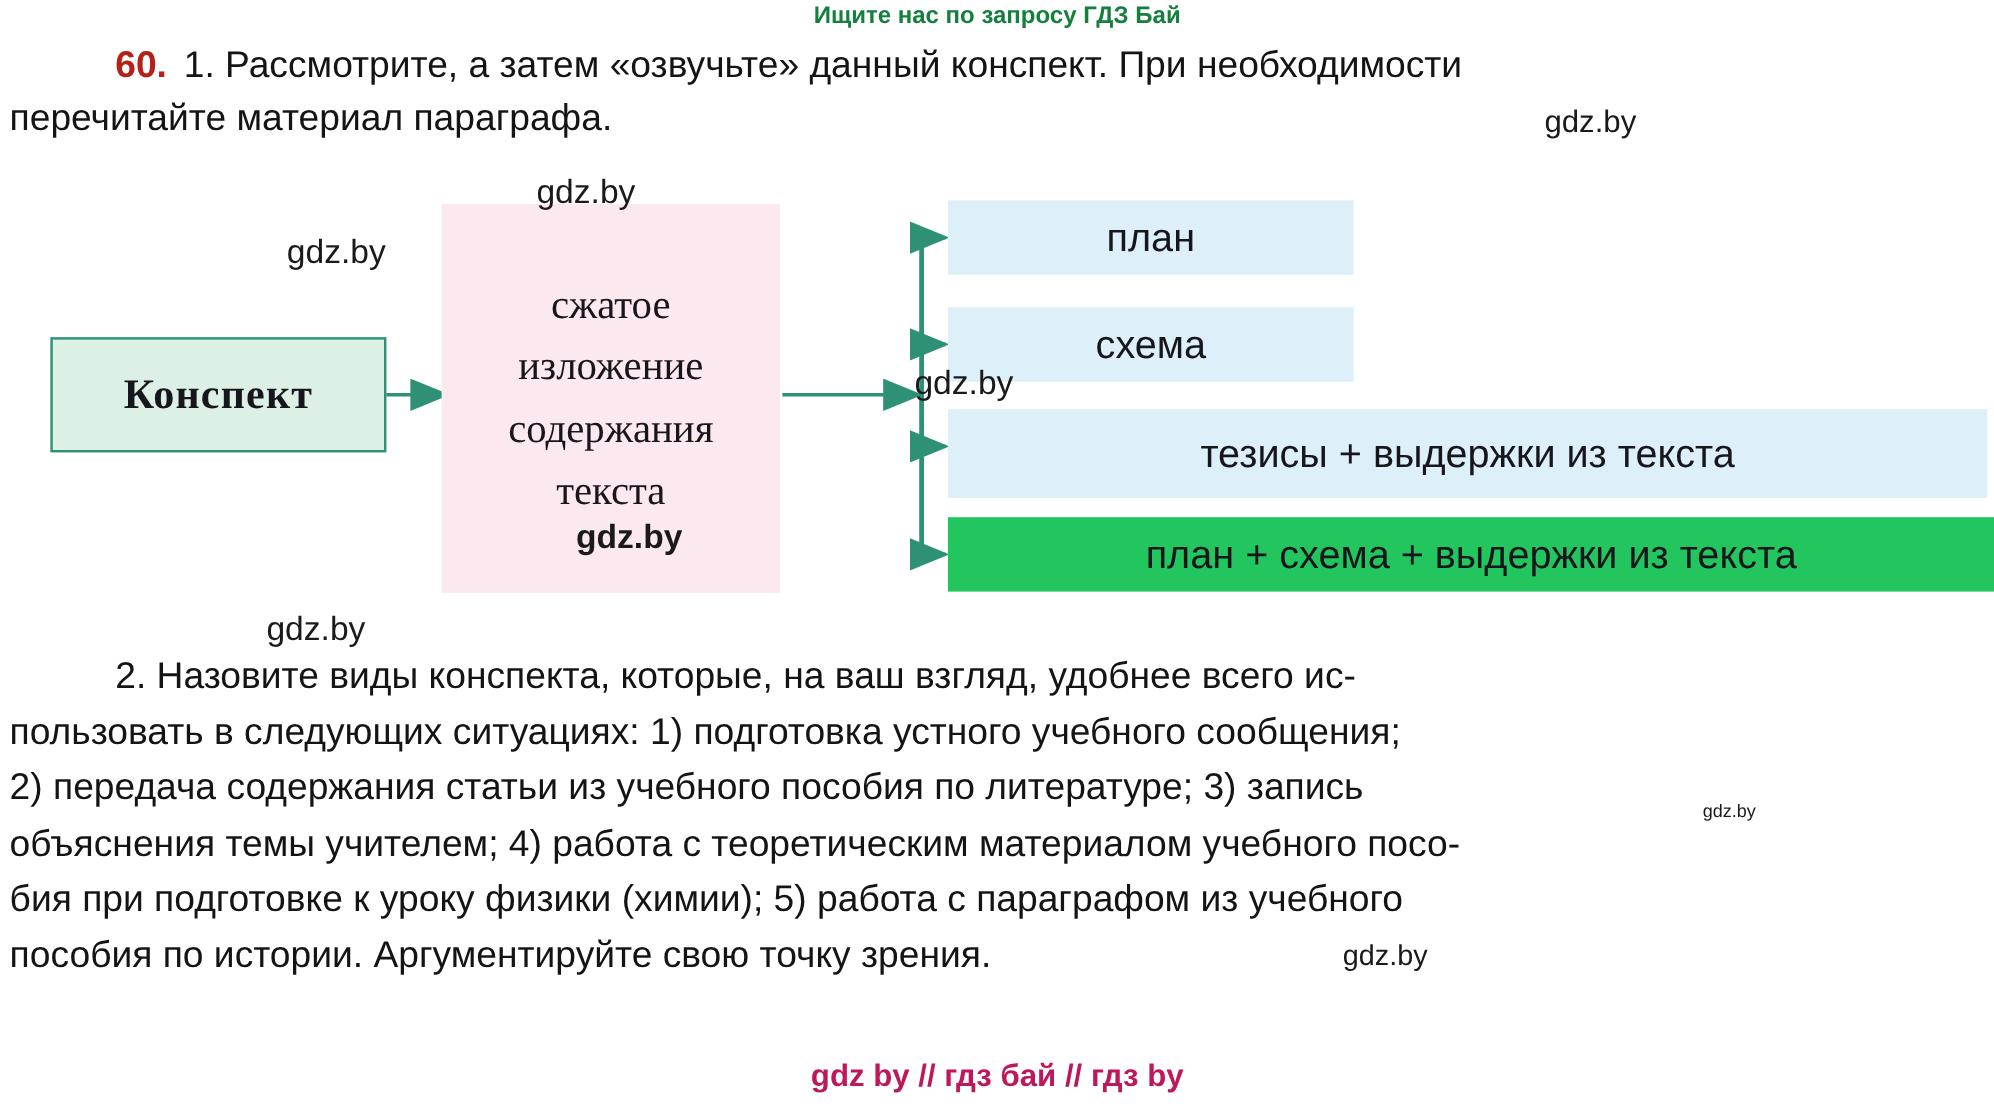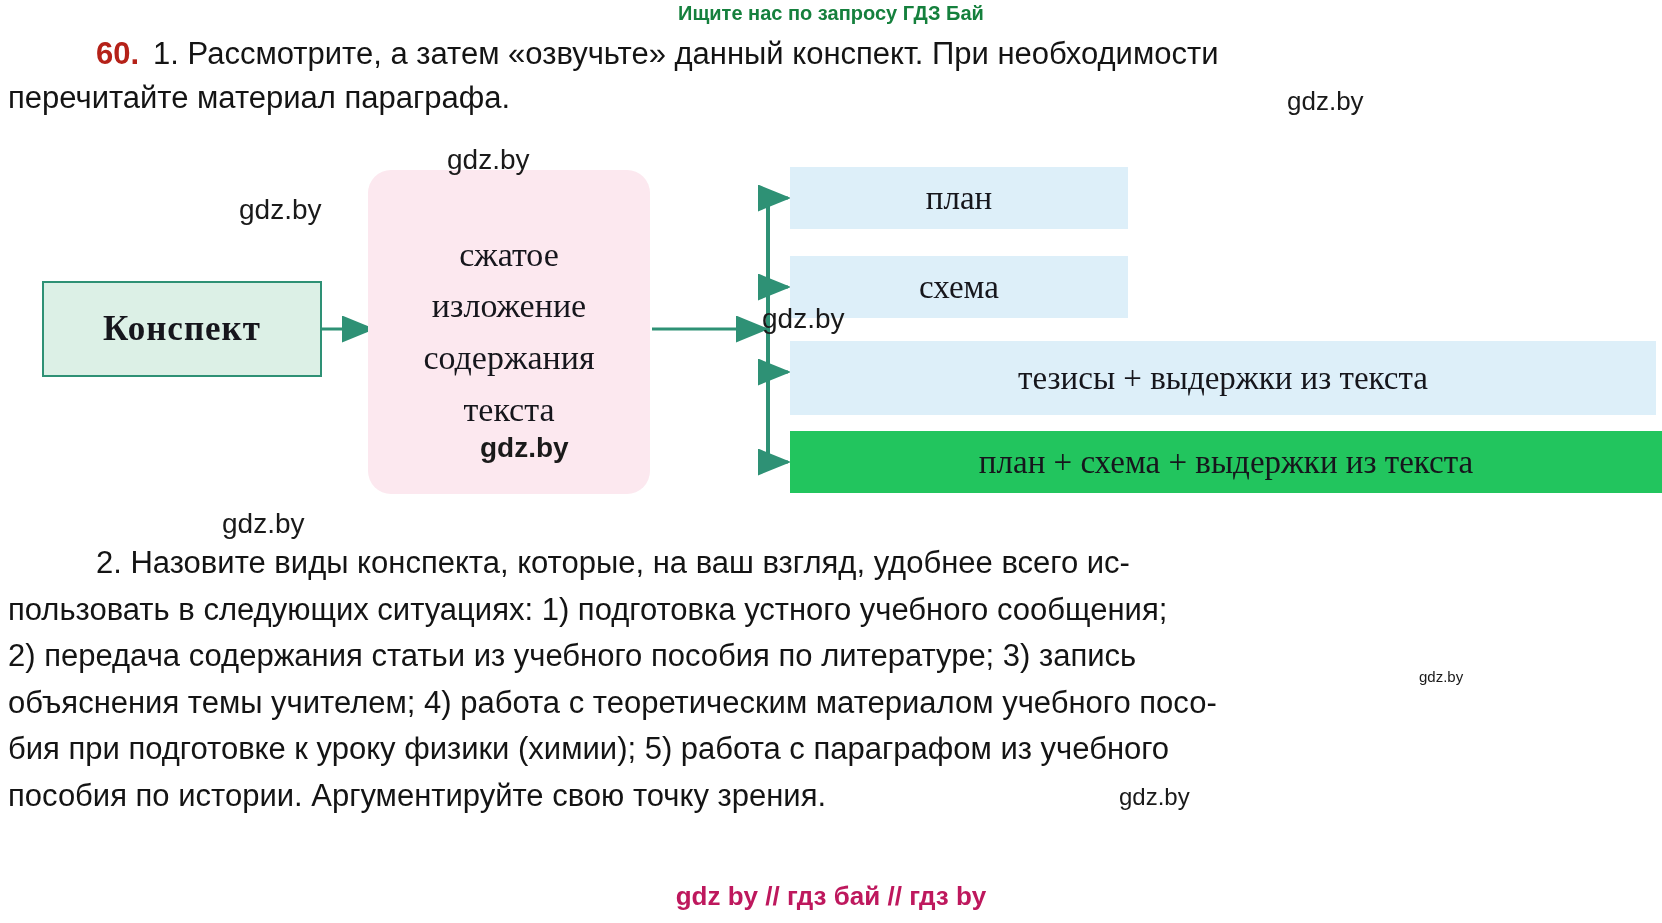--- a/index.html
+++ b/index.html
@@ -85,40 +85,39 @@
   .node-sjatoe {
     position: absolute;
     left: 368px;
     top: 170px;
     width: 282px;
     height: 324px;
     background: #fce8ef;
     display: flex;
     align-items: center;
     justify-content: center;
-    border-radius: 23px;
   }
   .node-sjatoe .lines {
     font-family: "Liberation Serif", serif;
     font-size: 34px;
     line-height: 1.52;
     text-align: center;
     color: #16161c;
     width: 100%;
   }
 
   .leaf-box {
     position: absolute;
     background: #ddeff9;
     display: flex;
     align-items: center;
     box-sizing: border-box;
   }
   .leaf-box span {
-    font-family: Liberation Serif, serif;
+    font-family: Liberation Sans, sans-serif;
     font-size: 33px;
     color: #16161c;
     width: 100%;
     text-align: center;
     white-space: nowrap;
   }
 
   .leaf-1 { left: 790px; top: 167px; width: 338px; height: 62px; }
   .leaf-2 { left: 790px; top: 256px; width: 338px; height: 62px; }
   .leaf-3 { left: 790px; top: 341px; width: 866px; height: 74px; }

